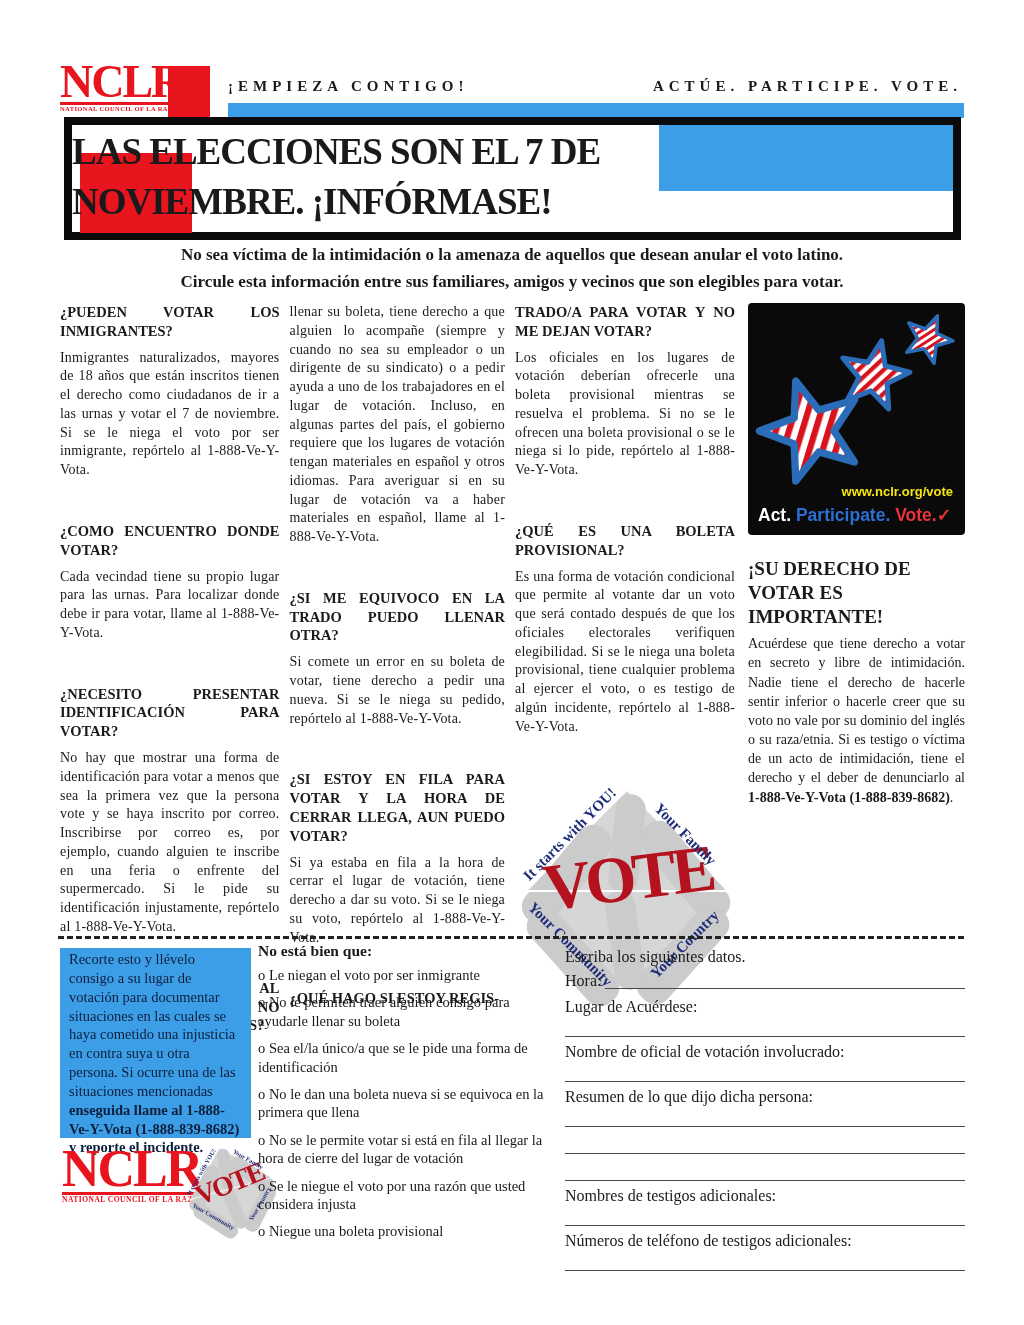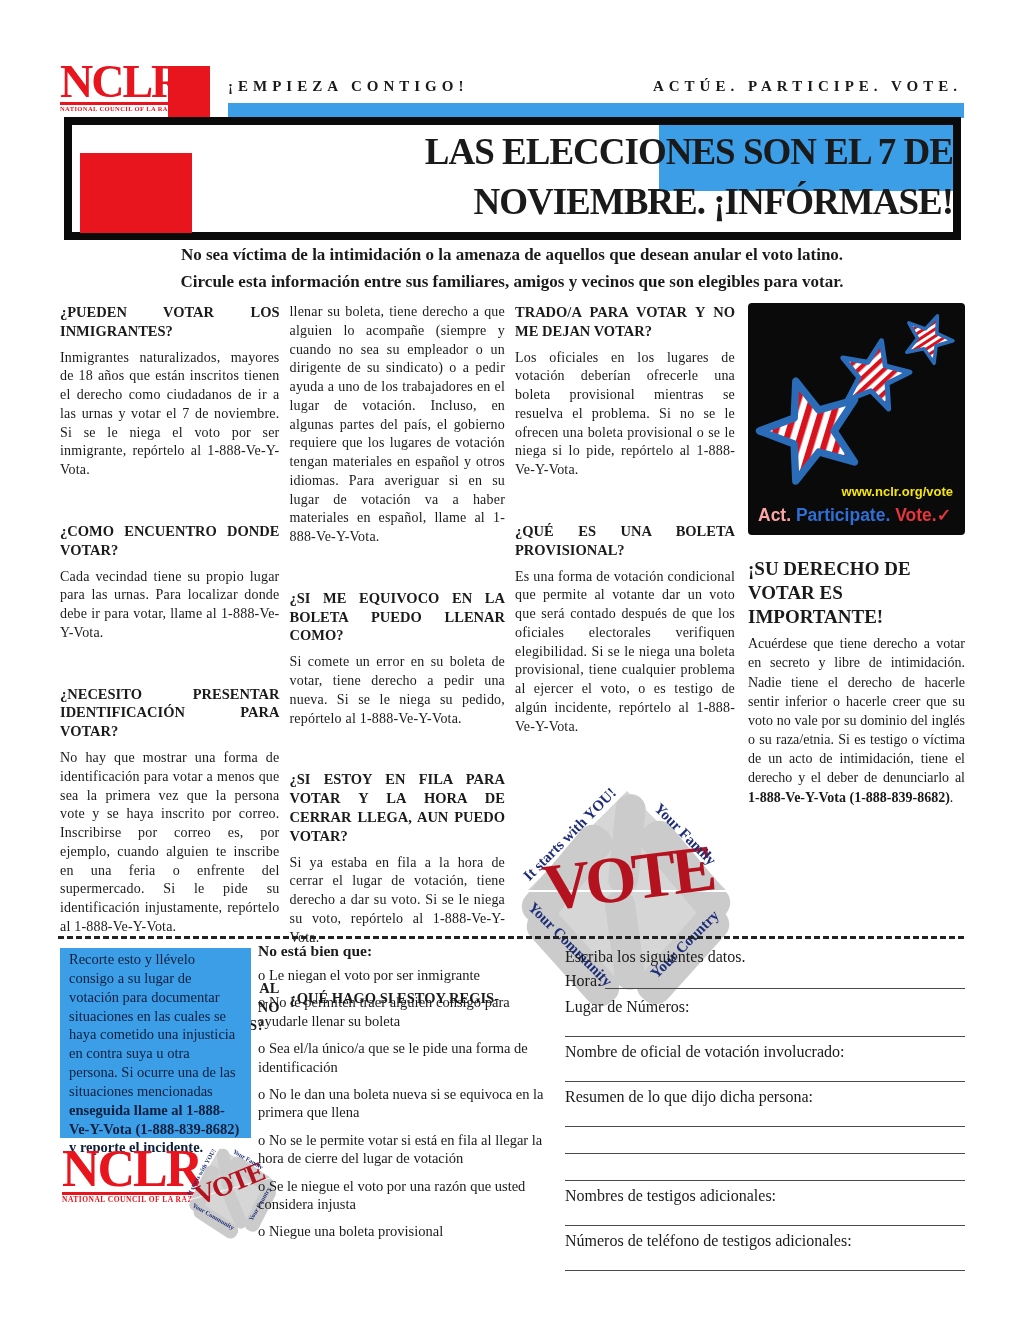--- a/index.html
+++ b/index.html
@@ -13,21 +13,21 @@
   .logo .logotag{color:#e8141e;font-size:6.5px;font-weight:bold;letter-spacing:.4px;white-space:nowrap;}
   .logo-red-block{position:absolute;left:168px;top:66px;width:42px;height:52px;background:#e8141e;}
   .slogan-left{position:absolute;left:228px;top:78px;font-size:15px;font-weight:bold;letter-spacing:5px;}
   .slogan-right{position:absolute;right:62px;top:78px;font-size:15px;font-weight:bold;letter-spacing:5px;}
   .blue-bar{position:absolute;left:228px;top:103px;width:736px;height:15px;background:#3d9ee8;}
 
   .banner{position:absolute;left:64px;top:117px;width:897px;height:123px;background:#ffffff;
           border:8px solid #0a0a0a;box-sizing:border-box;}
   .banner .blue-block{position:absolute;right:0;top:0;width:294px;height:66px;background:#3d9ee8;}
   .banner .red-square{position:absolute;left:8px;top:28px;width:112px;height:80px;background:#e8141e;}
-  .banner .title{position:absolute;left:0;top:2px;width:100%;text-align:right;font-weight:bold;
+  .banner .title{position:absolute;left:0;top:2px;width:100%;text-align:left;font-weight:bold;
                  font-size:37px;line-height:50px;letter-spacing:-1px;}
   .tagline{position:absolute;left:0;width:1024px;text-align:center;font-weight:bold;font-size:17px;}
   .tagline.t1{top:245px;} .tagline.t2{top:272px;}
 
   
   .cols{position:absolute;left:60px;top:303px;width:905px;display:flex;}
   .col{box-sizing:border-box;}
   .col1{width:222px;margin-right:10px;}
   .col2{width:218px;margin-right:10px;}
   .col3{width:220px;margin-right:13px;}
@@ -36,21 +36,21 @@
   .sec-h{font-weight:bold;font-size:14.5px;line-height:1.3;text-align:justify;margin-bottom:8px;}
   .sec-b{font-size:14px;line-height:1.34;text-align:justify;letter-spacing:.2px;}
 
   
   .stars-box{position:relative;width:217px;height:232px;background:#0a0a0a;border-radius:4px;margin-bottom:22px;}
   .stars-box svg{position:absolute;left:0;top:0;}
   .stars-url{position:absolute;right:12px;bottom:36px;color:#f5e511;font-weight:bold;font-size:13px;
              font-family:"Liberation Sans",sans-serif;}
   .stars-slogan{position:absolute;left:10px;bottom:9px;font-size:17.5px;font-weight:bold;white-space:nowrap;
                 font-family:"Liberation Sans",sans-serif;}
-  .sw{color:#fca5a5;} .sb{color:#2e6fd6;} .sr{color:#e8343c;}
+  .sw{color:#ffffff;} .sb{color:#2e6fd6;} .sr{color:#e8343c;}
 
   .col4 .big-h{font-weight:bold;font-size:19px;line-height:1.25;margin-bottom:6px;}
   .col4 .big-b{font-size:14px;line-height:1.37;text-align:justify;}
 
   
   .vote-wrap{position:relative;width:225px;height:230px;margin-top:28px;}
   .vote-g{position:absolute;left:0;top:0;width:225px;height:225px;}
   .vote-g .diamond{position:absolute;left:42px;top:42px;width:140px;height:140px;background:#d6d6d6;transform:rotate(45deg);}
   .vote-g .hand{position:absolute;background:#cbcbcb;border-radius:16px;}
   .h1{width:36px;height:118px;left:34px;top:38px;transform:rotate(40deg);}
@@ -137,21 +137,21 @@
         <div class="sec-h">¿PUEDO RECIBIR AYUDA AL LLENAR MI BOLETA SI NO ENTIENDO BIEN EL INGLÉS?</div>
         <div class="sec-b">Si necesita ayuda para leer o</div>
       </div>
     </div>
 
     <div class="col col2">
       <div class="sec">
         <div class="sec-b">llenar su boleta, tiene derecho a que alguien lo acompañe (siempre y cuando no sea su empleador o un dirigente de su sindicato) o a pedir ayuda a uno de los trabajadores en el lugar de votación. Incluso, en algunas partes del país, el gobierno requiere que los lugares de votación tengan materiales en español y otros idiomas. Para averiguar si en su lugar de votación va a haber materiales en español, llame al 1-888-Ve-Y-Vota.</div>
       </div>
       <div class="sec">
-        <div class="sec-h">¿SI ME EQUIVOCO EN LA BOLETA PUEDO LLENAR COMO?</div>
+        <div class="sec-h">¿SI ME EQUIVOCO EN LA TRADO PUEDO LLENAR OTRA?</div>
         <div class="sec-b">Si comete un error en su boleta de votar, tiene derecho a pedir una nueva. Si se le niega su pedido, repórtelo al 1-888-Ve-Y-Vota.</div>
       </div>
       <div class="sec">
         <div class="sec-h">¿SI ESTOY EN FILA PARA VOTAR Y LA HORA DE CERRAR LLEGA, AUN PUEDO VOTAR?</div>
         <div class="sec-b">Si ya estaba en fila a la hora de cerrar el lugar de votación, tiene derecho a dar su voto. Si se le niega su voto, repórtelo al 1-888-Ve-Y-Vota.</div>
       </div>
       <div class="sec">
         <div class="sec-h">¿QUÉ HAGO SI ESTOY REGIS-</div>
       </div>
     </div>
@@ -251,21 +251,21 @@
     <div class="notok-item">o Se le niegue el voto por una razón que usted considera injusta</div>
     <div class="notok-item">o Niegue una boleta provisional</div>
   </div>
 
   <div class="form">
     <div class="intro">Escriba los siguientes datos.</div>
     <div class="form-row-inline">
       <span class="lbl">Hora:</span>
       <div class="uline"></div>
     </div>
-    <div class="lbl-row">Lugar de Números:</div>
+    <div class="lbl-row">Lugar de Acuérdese:</div>
     <div class="uline-full"></div>
     <div class="lbl-row">Nombre de oficial de votación involucrado:</div>
     <div class="uline-full"></div>
     <div class="lbl-row">Resumen de lo que dijo dicha persona:</div>
     <div class="uline-full"></div>
     <div class="uline-full"></div>
     <div class="uline-full"></div>
     <div class="lbl-row">Nombres de testigos adicionales:</div>
     <div class="uline-full"></div>
     <div class="lbl-row">Números de teléfono de testigos adicionales:</div>

